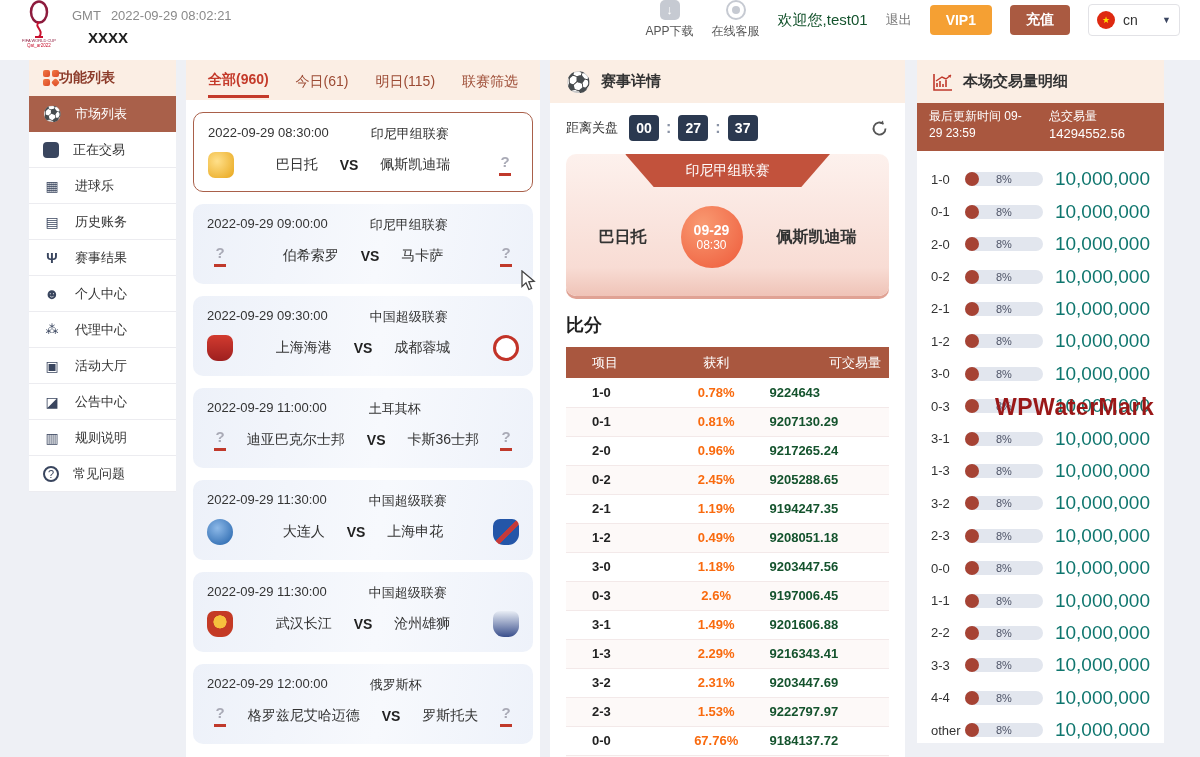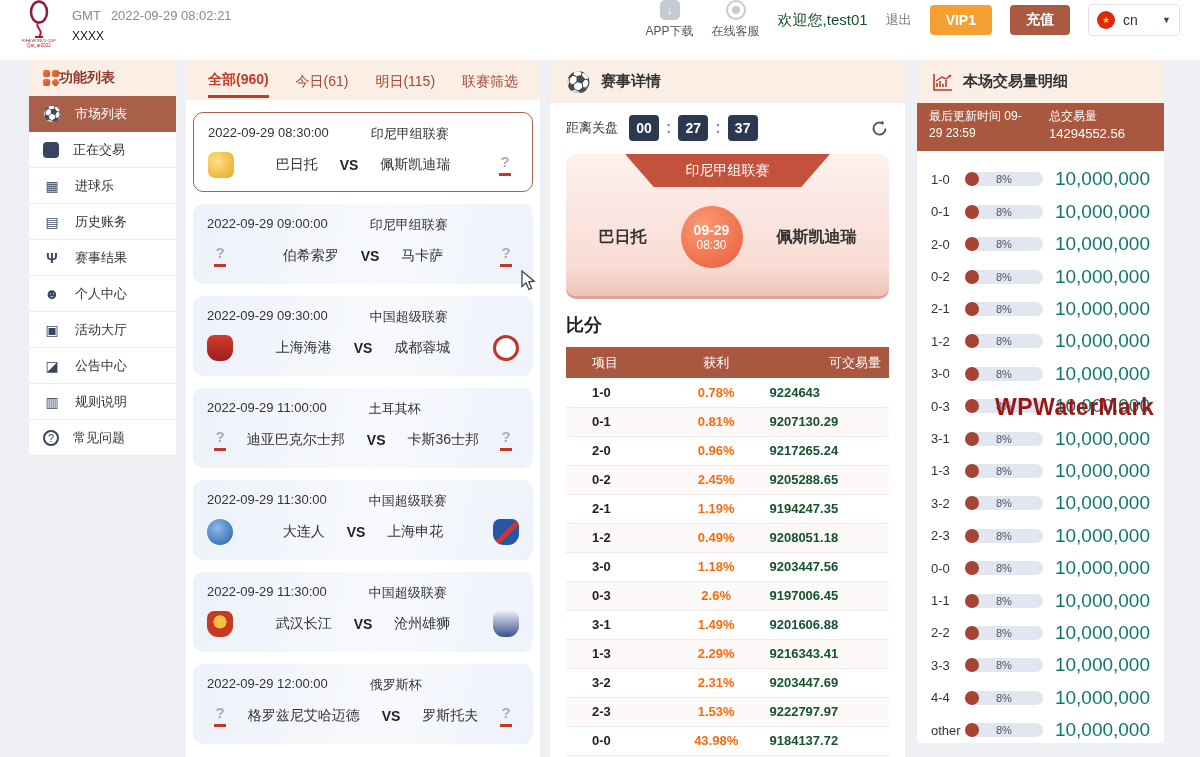--- a/index.html
+++ b/index.html
@@ -7,21 +7,21 @@
   body {
     font-family: "Liberation Sans", "DejaVu Sans", sans-serif;
     background:#eef0f5; position:relative; overflow:hidden; color:#333;
   }
   
   .topbar { position:absolute; left:0; top:0; width:1200px; height:60px; background:#fff;
     display:flex; align-items:flex-start; padding:0 20px; z-index:5; }
   .brand { display:flex; align-items:flex-start; gap:14px; }
   .brand-info { padding-top:8px; }
   .gmt-line { font-size:13px; color:#8a8a8a; display:flex; gap:10px; }
-  .site-name { font-size:12px; font-weight:normal; color:#1c1c1c; margin-top:6px; }
+  .site-name { font-size:15px; font-weight:bold; color:#1c1c1c; margin-top:6px;margin-left:16px; }
   .topbar-right { margin-left:auto; display:flex; align-items:center; gap:18px; }
   .top-util { display:flex; flex-direction:column; align-items:center; gap:3px; cursor:pointer; }
   .top-util .u-label { font-size:12px; color:#555; }
   .dl-icon { width:20px; height:20px; border-radius:5px; background:#c6cad2; color:#fff;
     font-size:13px; line-height:19px; text-align:center; font-weight:bold; }
   .svc-icon { width:20px; height:20px; border-radius:50%; border:2px solid #c6cad2; position:relative; }
   .svc-icon::before { content:""; position:absolute; left:4px; top:4px; width:8px; height:8px;
     border-radius:50%; background:#c6cad2; }
   .welcome { font-size:15px; color:#14532d; }
   .logout { font-size:13px; color:#777; cursor:pointer; }
@@ -222,20 +222,24 @@
     <div class="side-item">
       <span class="s-icon ic-trophy"></span>
       <span>赛事结果</span>
     </div>
 
     <div class="side-item">
       <span class="s-icon ic-user"></span>
       <span>个人中心</span>
     </div>
 
+    <div class="side-item">
+      <span class="s-icon ic-org"></span>
+      <span>代理中心</span>
+    </div>
 
     <div class="side-item">
       <span class="s-icon ic-gift"></span>
       <span>活动大厅</span>
     </div>
 
     <div class="side-item">
       <span class="s-icon ic-announce"></span>
       <span>公告中心</span>
     </div>
@@ -490,21 +494,21 @@
           </tr>
 
           <tr>
             <td class="sc">2-3</td>
             <td class="pf">1.53%</td>
             <td class="vol">9222797.97</td>
           </tr>
 
           <tr>
             <td class="sc">0-0</td>
-            <td class="pf">43.98%</td>
+            <td class="pf">67.76%</td>
             <td class="vol">9184137.72</td>
           </tr>
 
           <tr>
             <td class="sc">1-1</td>
             <td class="pf">1.02%</td>
             <td class="vol">9213578.47</td>
           </tr>
 
       </tbody>

